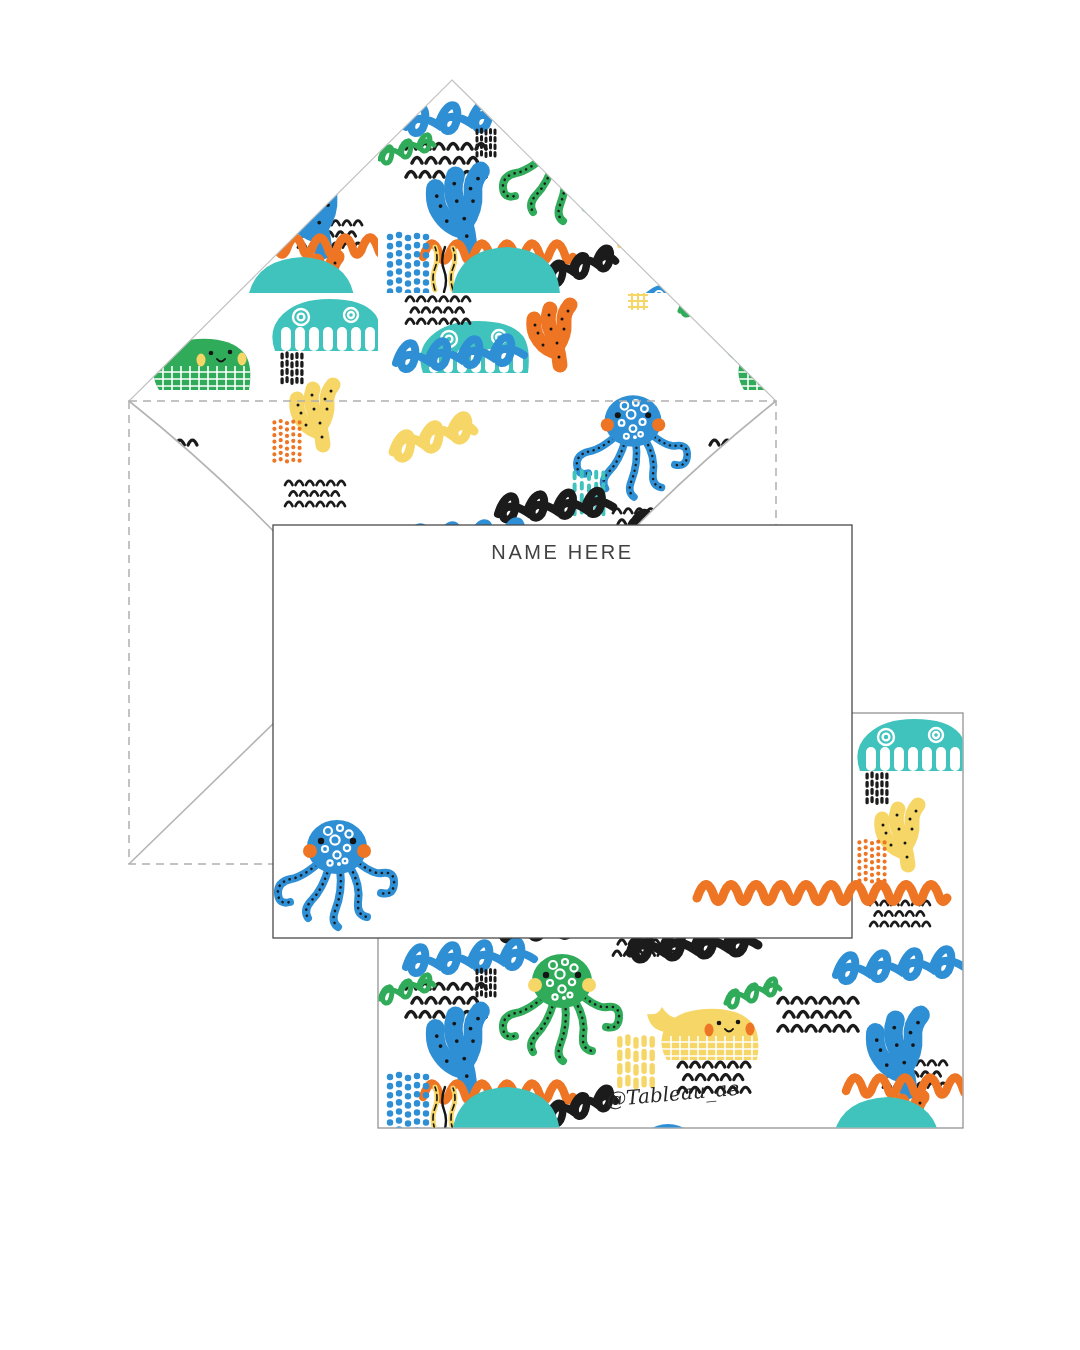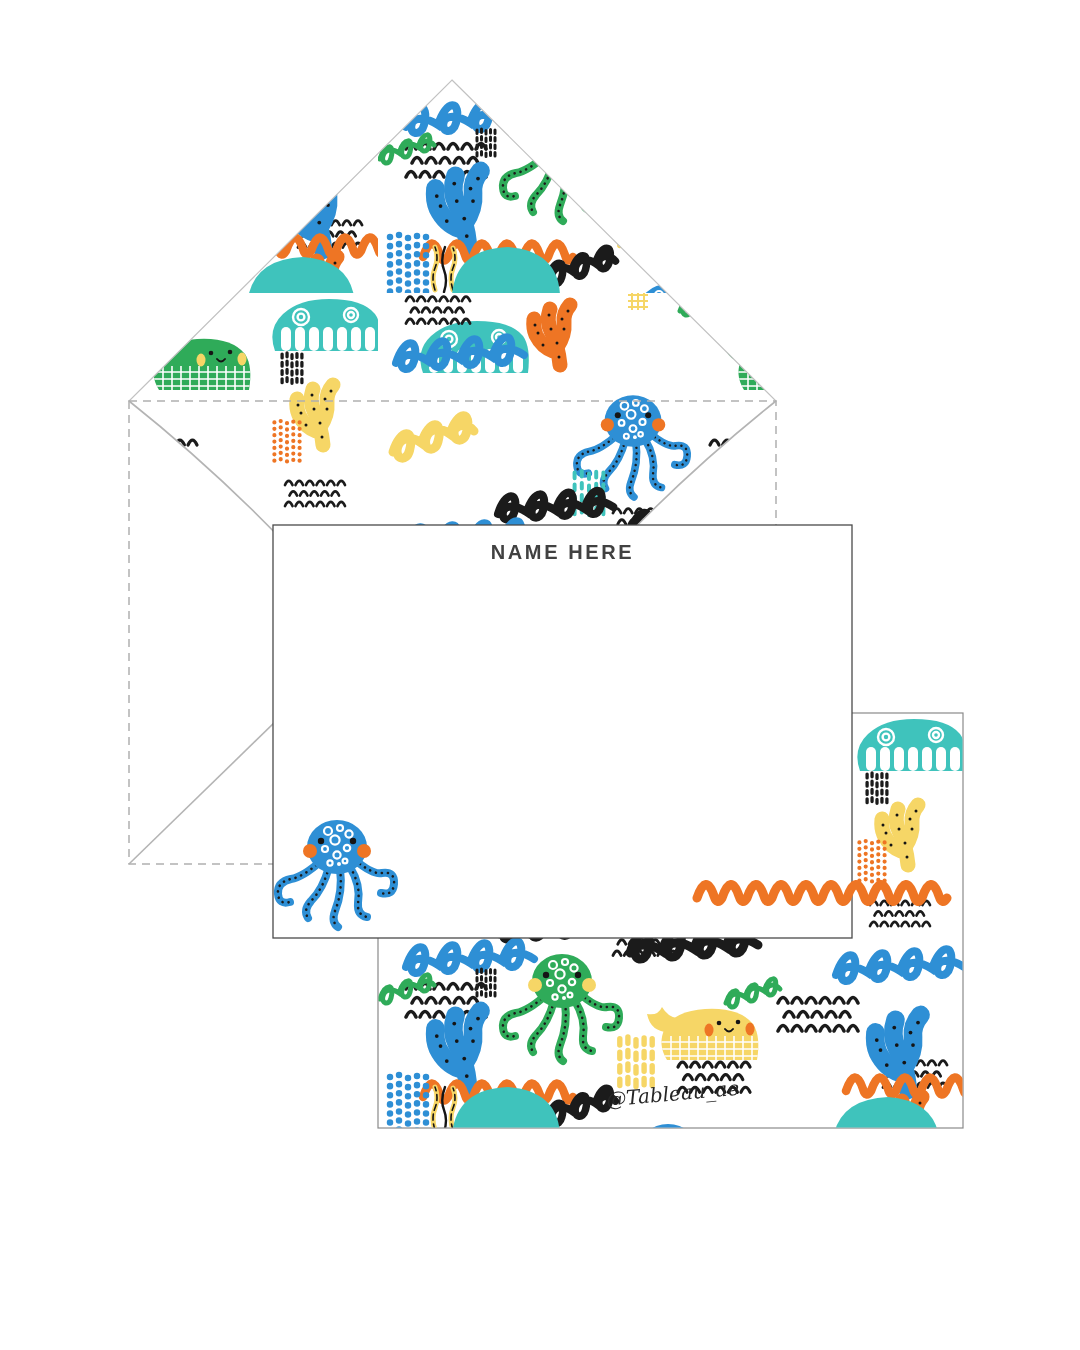--- a/index.html
+++ b/index.html
@@ -1,20 +1,20 @@
 <!DOCTYPE html>
 <html style="--blue: #2E8FD5; --teal: #3FC3BC; --green: #2FAB59; --yellow: #F6D666; --orange: #EE7524; --ink: #1B1B1B; --envelope-line: #B3B3B3; --card-line: #4A4A4A; --title-text: #414141;"><head>
 <meta charset="utf-8">
 <style>
   html,body{margin:0;padding:0;background:#fff;}
   .stage{position:relative;width:1080px;height:1350px;background:#fff;overflow:hidden;
          font-family:"Liberation Sans",sans-serif;}
   .stage svg.scene{position:absolute;left:0;top:0;}
   .nameHere{position:absolute;left:273px;top:541px;width:579px;text-align:center;
-    font-size:20px;letter-spacing:2.6px;font-weight:700;color:var(--title-text,#414141);}
+    font-size:20px;letter-spacing:2.6px;font-weight:400;color:var(--title-text,#414141);}
   .watermark{position:absolute;left:606px;top:1080px;width:170px;
     font-family:"DejaVu Serif",serif;font-style:italic;font-size:20px;
     color:#262626;transform:rotate(-5deg);}
 </style>
 </head>
 <body>
 
 <div class="stage">
 <svg class="scene" width="1080" height="1350" viewBox="0 0 1080 1350">
   <defs>

